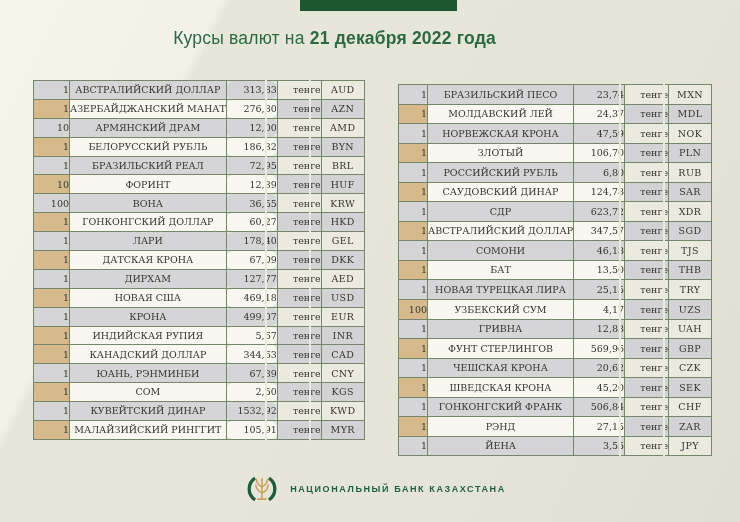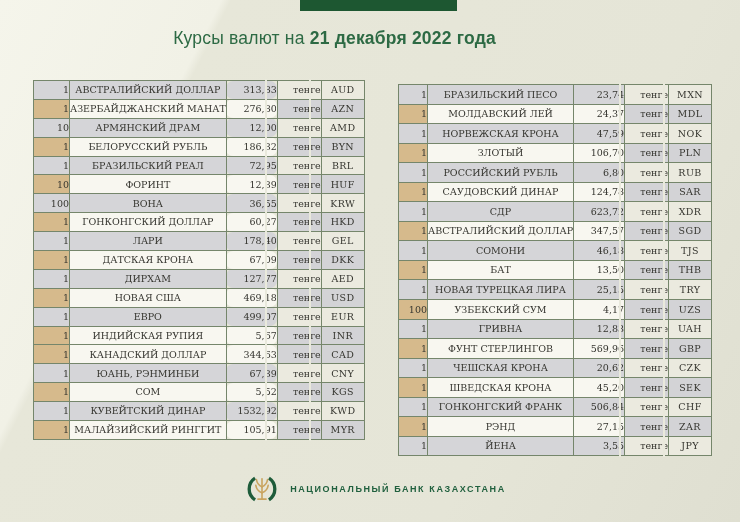--- a/index.html
+++ b/index.html
@@ -139,21 +139,21 @@
         </tr>
         <tr class="odd">
           <td class="qty">1</td>
           <td class="name">НОВАЯ США</td>
           <td class="rate">469,18</td>
           <td class="unit">тенге</td>
           <td class="code">USD</td>
         </tr>
         <tr class="even">
           <td class="qty">1</td>
-          <td class="name">ЕВРО</td>
+          <td class="name">КРОНА</td>
           <td class="rate">499,07</td>
           <td class="unit">тенге</td>
           <td class="code">EUR</td>
         </tr>
         <tr class="odd">
           <td class="qty">1</td>
           <td class="name">ИНДИЙСКАЯ РУПИЯ</td>
           <td class="rate">5,67</td>
           <td class="unit">тенге</td>
           <td class="code">INR</td>
@@ -168,21 +168,21 @@
         <tr class="even">
           <td class="qty">1</td>
           <td class="name">ЮАНЬ, РЭНМИНБИ</td>
           <td class="rate">67,39</td>
           <td class="unit">тенге</td>
           <td class="code">CNY</td>
         </tr>
         <tr class="odd">
           <td class="qty">1</td>
           <td class="name">СОМ</td>
-          <td class="rate">5,52</td>
+          <td class="rate">2,50</td>
           <td class="unit">тенге</td>
           <td class="code">KGS</td>
         </tr>
         <tr class="even">
           <td class="qty">1</td>
           <td class="name">КУВЕЙТСКИЙ ДИНАР</td>
           <td class="rate">1532,92</td>
           <td class="unit">тенге</td>
           <td class="code">KWD</td>
         </tr>

